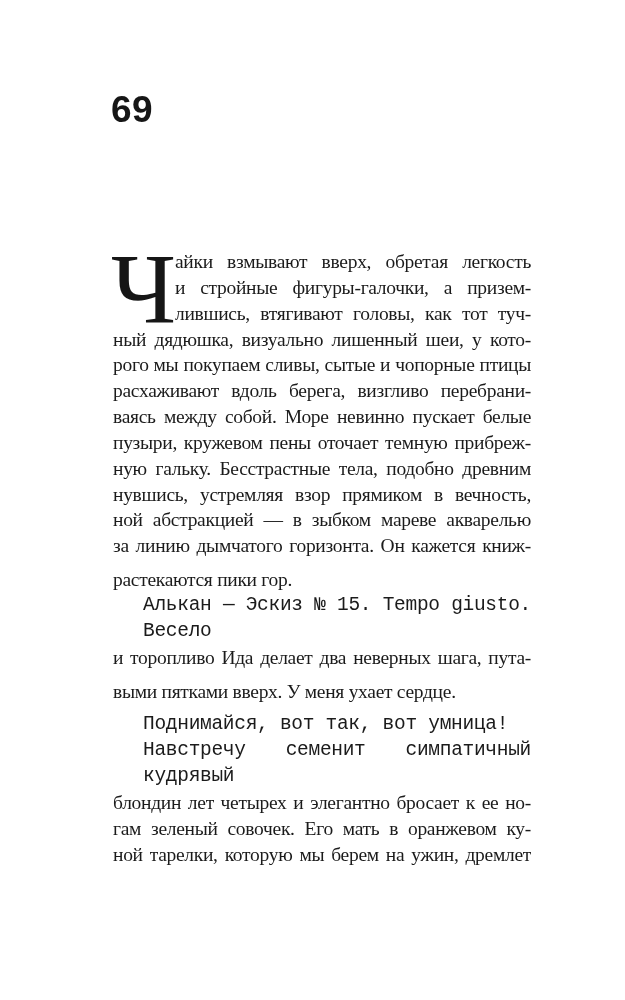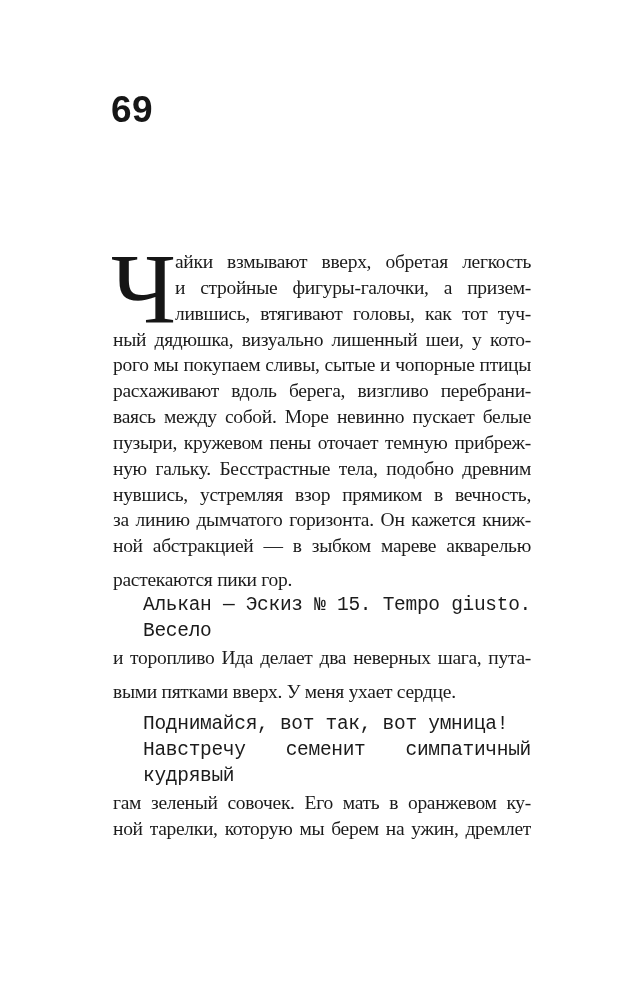--- a/index.html
+++ b/index.html
@@ -93,37 +93,38 @@
       <div class="line">айки взмывают вверх, обретая легкость</div>
       <div class="line">и стройные фигуры-галочки, а призем-</div>
       <div class="line">лившись, втягивают головы, как тот туч-</div>
       <div class="line">ный дядюшка, визуально лишенный шеи, у кото-</div>
       <div class="line">рого мы покупаем сливы, сытые и чопорные птицы</div>
       <div class="line">расхаживают вдоль берега, визгливо перебрани-</div>
       <div class="line">ваясь между собой. Море невинно пускает белые</div>
       <div class="line">пузыри, кружевом пены оточает темную прибреж-</div>
       <div class="line">ную гальку. Бесстрастные тела, подобно древним</div>
       <div class="line">нувшись, устремляя взор прямиком в вечность,</div>
+      <div class="line">ной абстракцией — в зыбком мареве акварелью</div>
       <div class="line">за линию дымчатого горизонта. Он кажется книж-</div>
-      <div class="line">ной абстракцией — в зыбком мареве акварелью</div>
       <div class="line last">растекаются пики гор.</div>
     </div>
 
     <div class="para">
       <div class="line ind">Алькан — Эскиз № 15. Tempo giusto. Весело</div>
       <div class="line">и торопливо Ида делает два неверных шага, пута-</div>
       <div class="line last">выми пятками вверх. У меня ухает сердце.</div>
     </div>
 
     <div class="para">
       <div class="line last ind">Поднимайся, вот так, вот умница!</div>
     </div>
 
     <div class="para">
       <div class="line ind">Навстречу семенит симпатичный кудрявый</div>
+      <div class="line">блондин лет четырех и элегантно бросает к ее но-</div>
       <div class="line">гам зеленый совочек. Его мать в оранжевом ку-</div>
       <div class="line">ной тарелки, которую мы берем на ужин, дремлет</div>
     </div>
 
   </div>
 
   <div class="page-number">7</div>
 
 </div>
 

